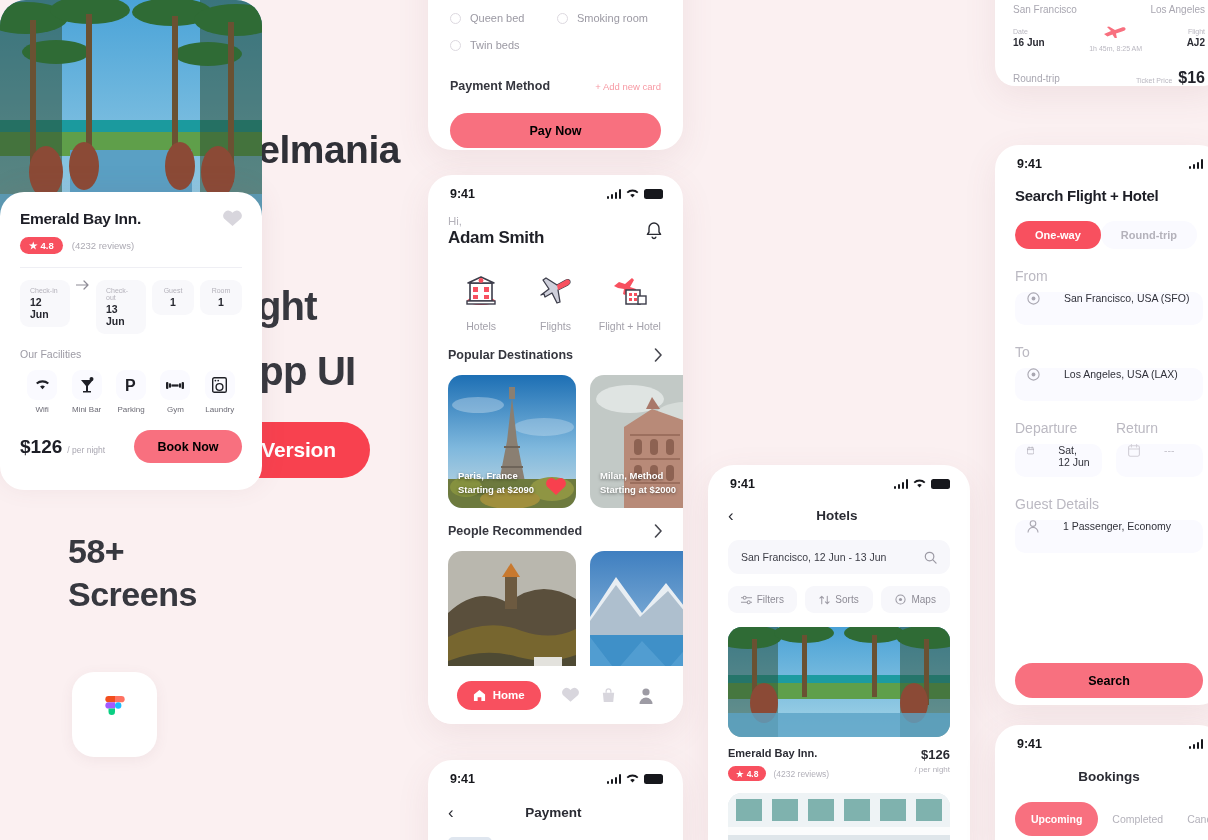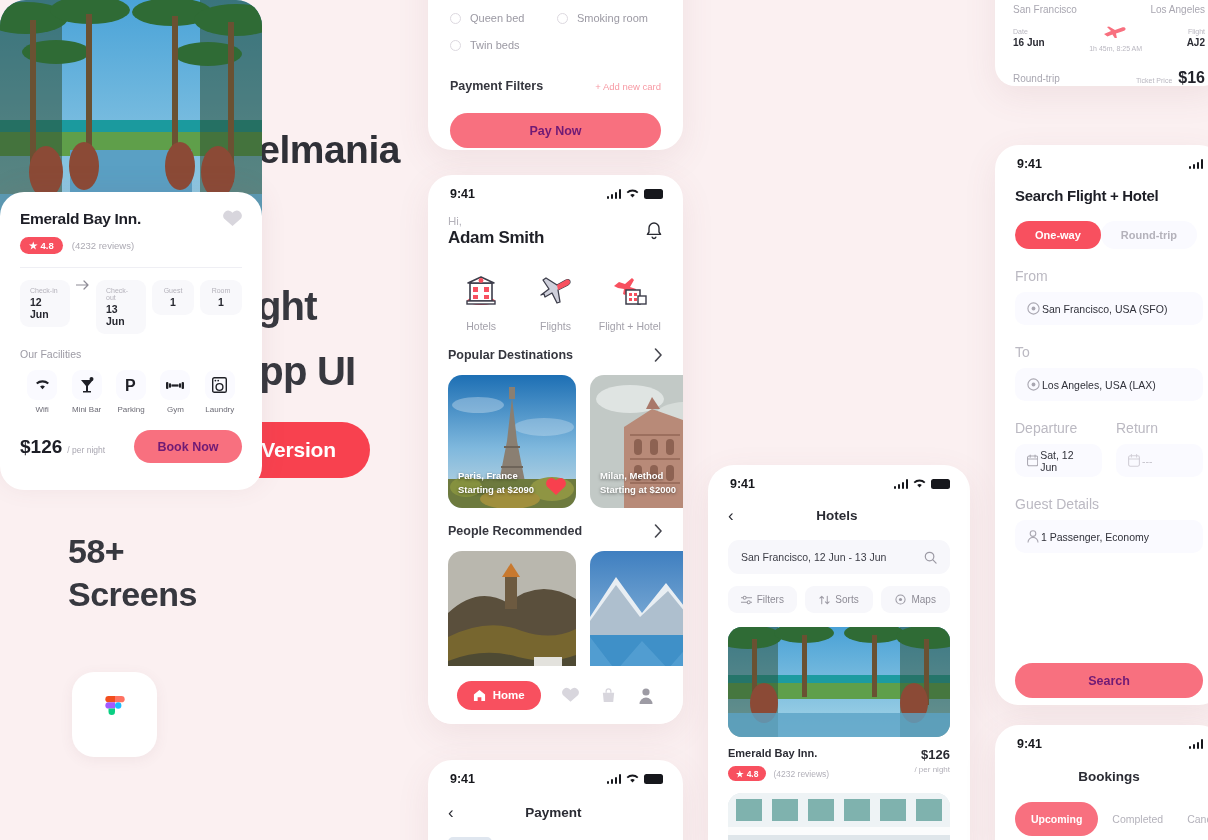--- a/index.html
+++ b/index.html
@@ -43,21 +43,21 @@
   .bars { display: flex; align-items: flex-end; gap: 1.5px; height: 10px; }
   .bars i { width: 2.5px; background: #16171c; border-radius: 1px; display: block; }
   .bars i:nth-child(1){height:3px} .bars i:nth-child(2){height:5px}
   .bars i:nth-child(3){height:7.5px} .bars i:nth-child(4){height:10px}
   .batt { width: 19px; height: 9.5px; background: #16171c; border-radius: 2.5px; }
 
   .navtitle { text-align: center; font-size: 13.5px; font-weight: 600; color: #2a2b33; }
   .chev-back { font-size: 17px; color: #2a2b33; line-height: 1; }
   .sec-title { font-size: 12.5px; font-weight: 600; color: #35363e; }
 
-  .pinkbtn { background: #f8707f; color: #701a75; border-radius: 30px; text-align: center;
+  .pinkbtn { background: #f8707f; color: #000000; border-radius: 30px; text-align: center;
              font-size: 12.5px; font-weight: 600; border: none; cursor: pointer; }
 
   
   #cardA { left: 428px; top: -104px; width: 255px; height: 254px; border-radius: 24px; }
   .radio-row { display: flex; align-items: center; gap: 9px; font-size: 11px; color: #9b99a3; }
   .radio-dot { width: 11px; height: 11px; border-radius: 50%; border: 1.4px solid #ddd9e0; }
 
   
   #cardB { left: 428px; top: 175px; width: 255px; height: 549px; border-radius: 24px; }
   .greet-hi { font-size: 11.5px; color: #b5b3bb; }
@@ -116,21 +116,21 @@
 
   
   #cardG { left: 995px; top: 145px; width: 228px; height: 560px; border-radius: 24px; }
   .seg { display: flex; gap: 0; }
   .seg-on { background: #f8505f; color: #fff; border-radius: 20px; padding: 8px 20px;
             font-size: 11px; font-weight: 600; }
   .seg-off { background: #fafaff; color: #b4b2bb; border-radius: 20px; padding: 8px 20px;
              font-size: 11px; font-weight: 600; }
   .flabel { font-size: 14px; color: #bbb9c2; }
   .ffield { background: #fafaff; border-radius: 10px; height: 33px; display: flex;
-            align-items: center; gap: 2px; padding: 0 12px; font-size: 10.5px;
+            gap: 24px; padding: 0 12px; font-size: 10.5px;
             color: #30313a; font-weight: 500; }
 
   
   #cardH { left: 995px; top: 725px; width: 228px; height: 140px; border-radius: 24px; }
   .bk-on { background: #f8707f; color: #fff; border-radius: 20px; padding: 11px 16px;
            font-size: 10.5px; font-weight: 600; }
   .bk-off { color: #b4b2bb; font-size: 10.5px; font-weight: 500; padding: 7px 10px; }
 </style>
 </head>
 <body>
@@ -186,21 +186,21 @@
         <div class="radio-row" style="width:104px">
           <span class="radio-dot"></span>
           <span>Smoking room</span>
         </div>
       </div>
       <div class="radio-row" style="margin-top:15px">
         <span class="radio-dot"></span>
         <span>Twin beds</span>
       </div>
       <div style="display:flex;justify-content:space-between;align-items:center;margin-top:28px;">
-        <div class="sec-title">Payment Filters</div>
+        <div class="sec-title">Payment Method</div>
         <div style="font-size:9.5px;color:#f79aa4;">+ Add new card</div>
       </div>
       <button class="pinkbtn" style="width:100%;height:35px;margin-top:20px;">Pay Now</button>
     </div>
   </div>
 
   <div class="card" id="cardB">
     <div class="statusbar">
       <span>9:41</span>
       <span class="sb-icons">

